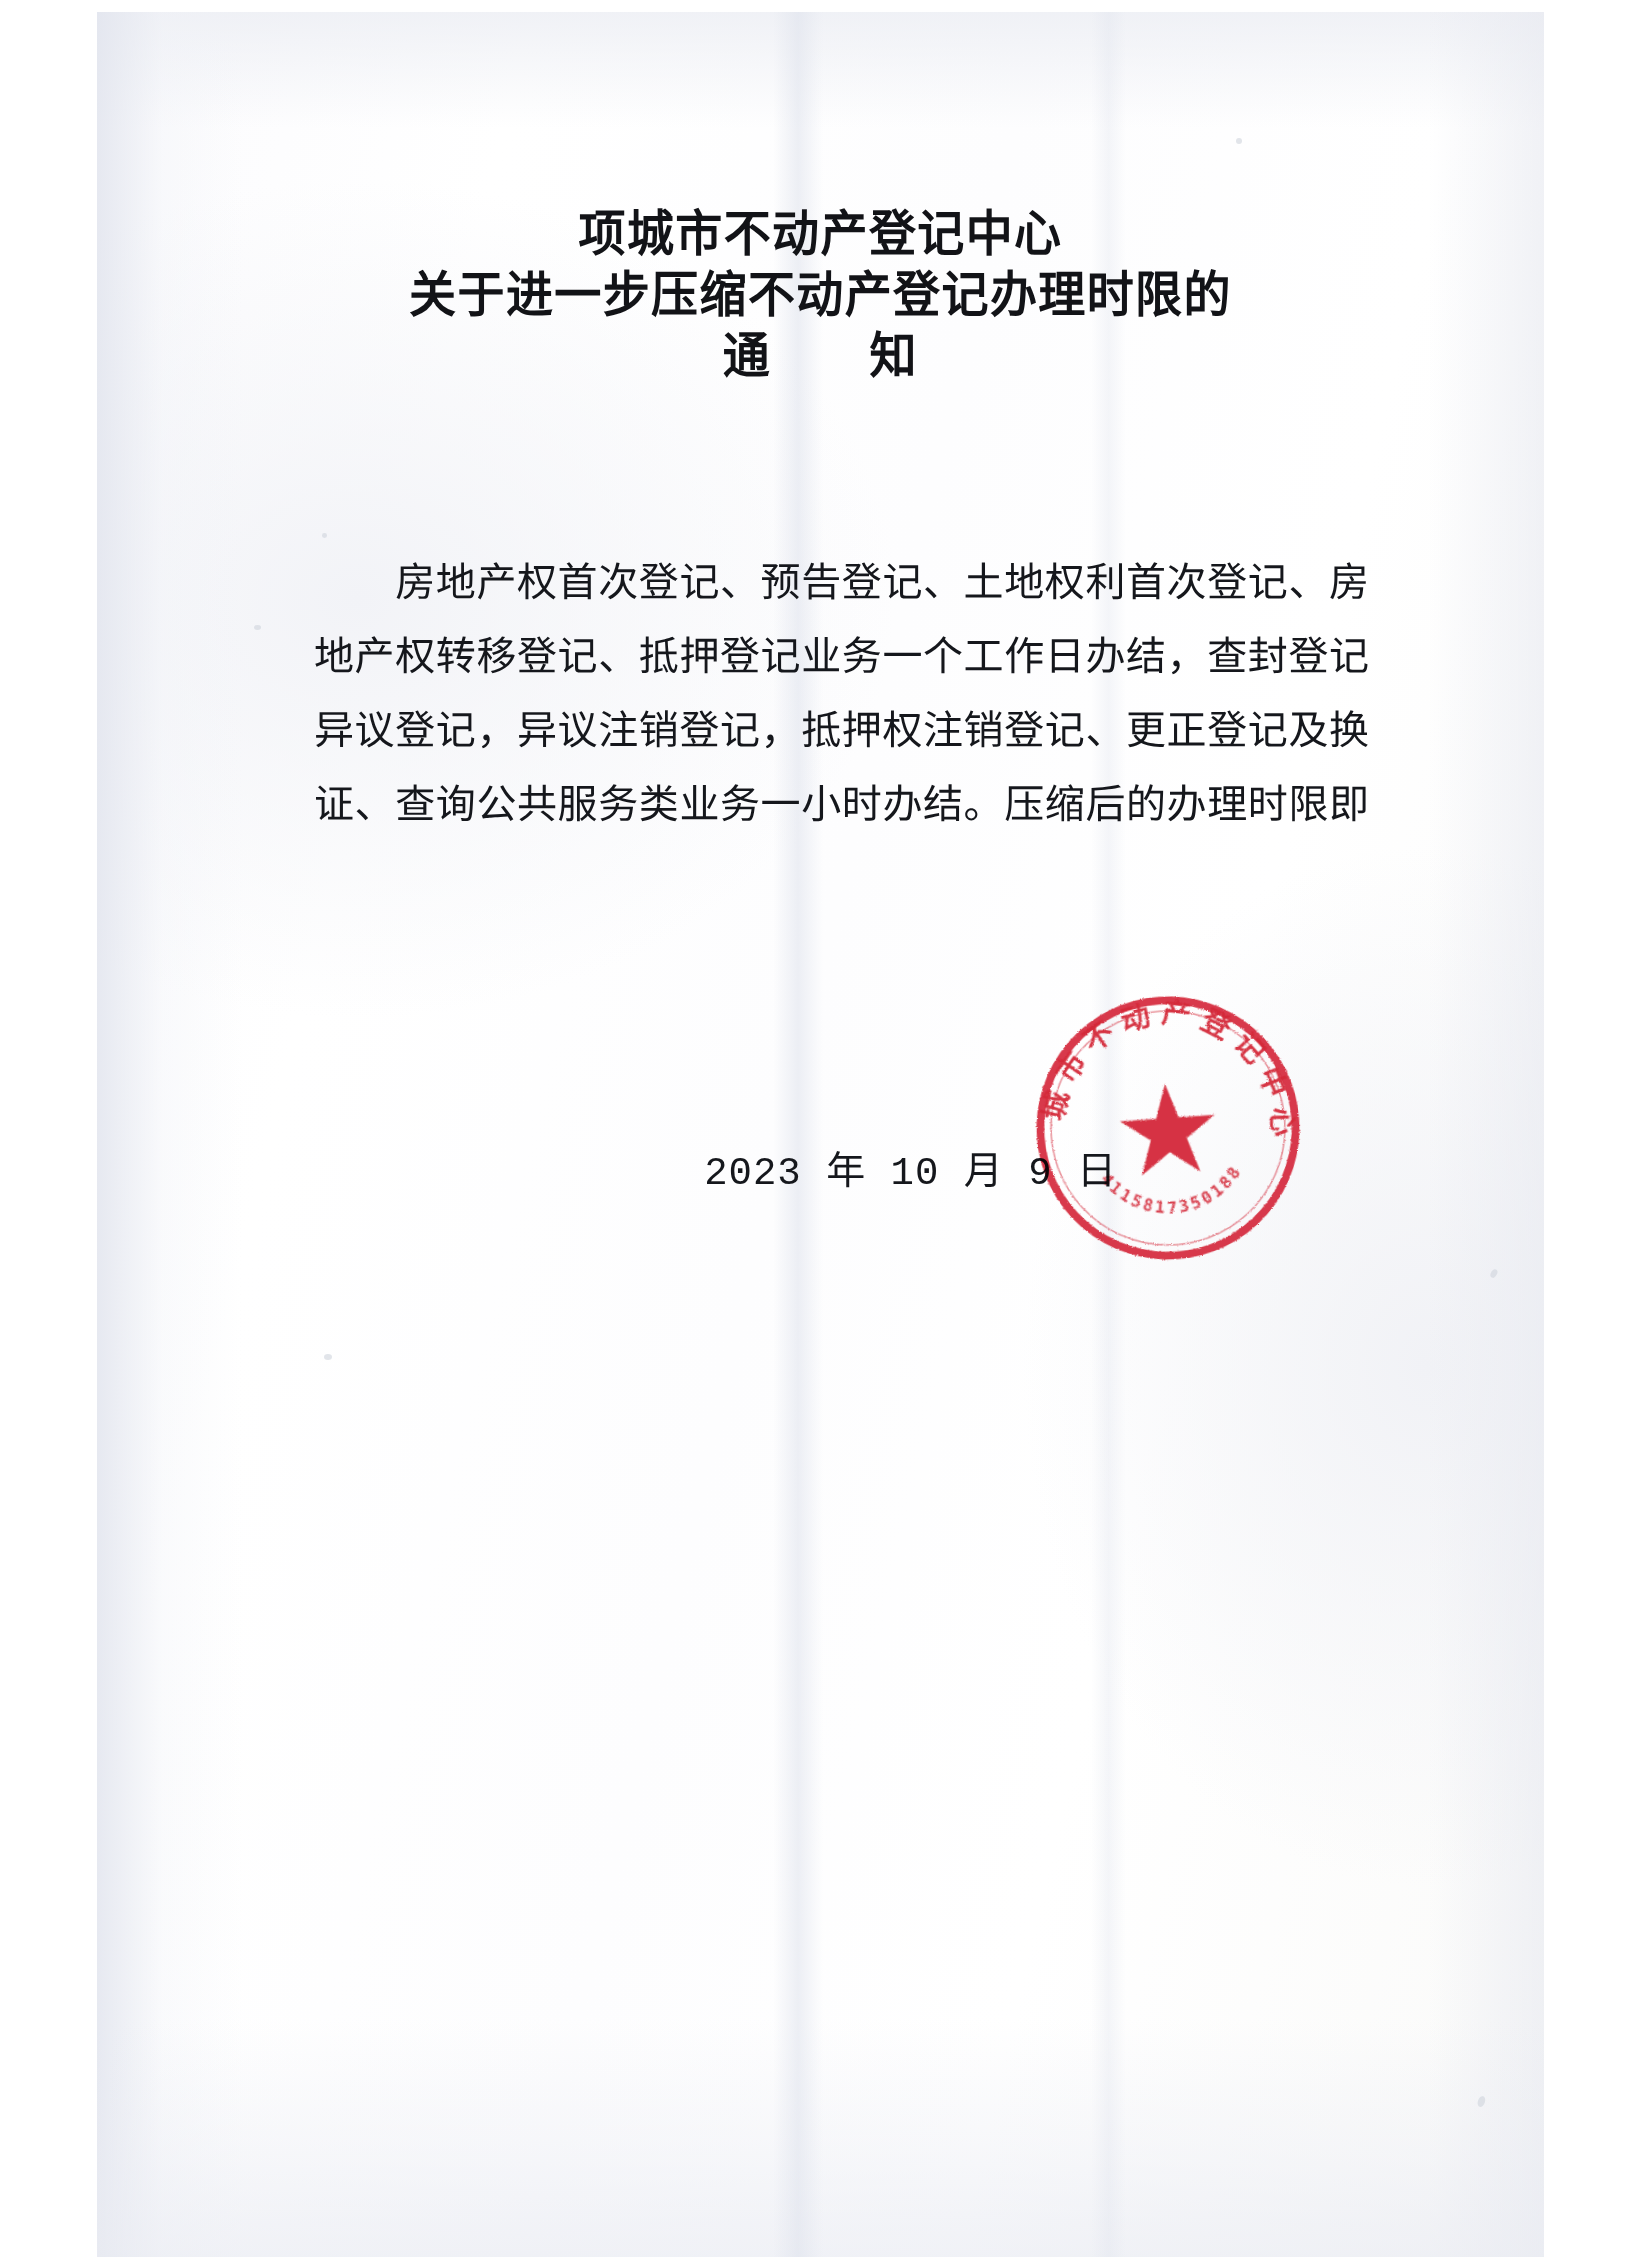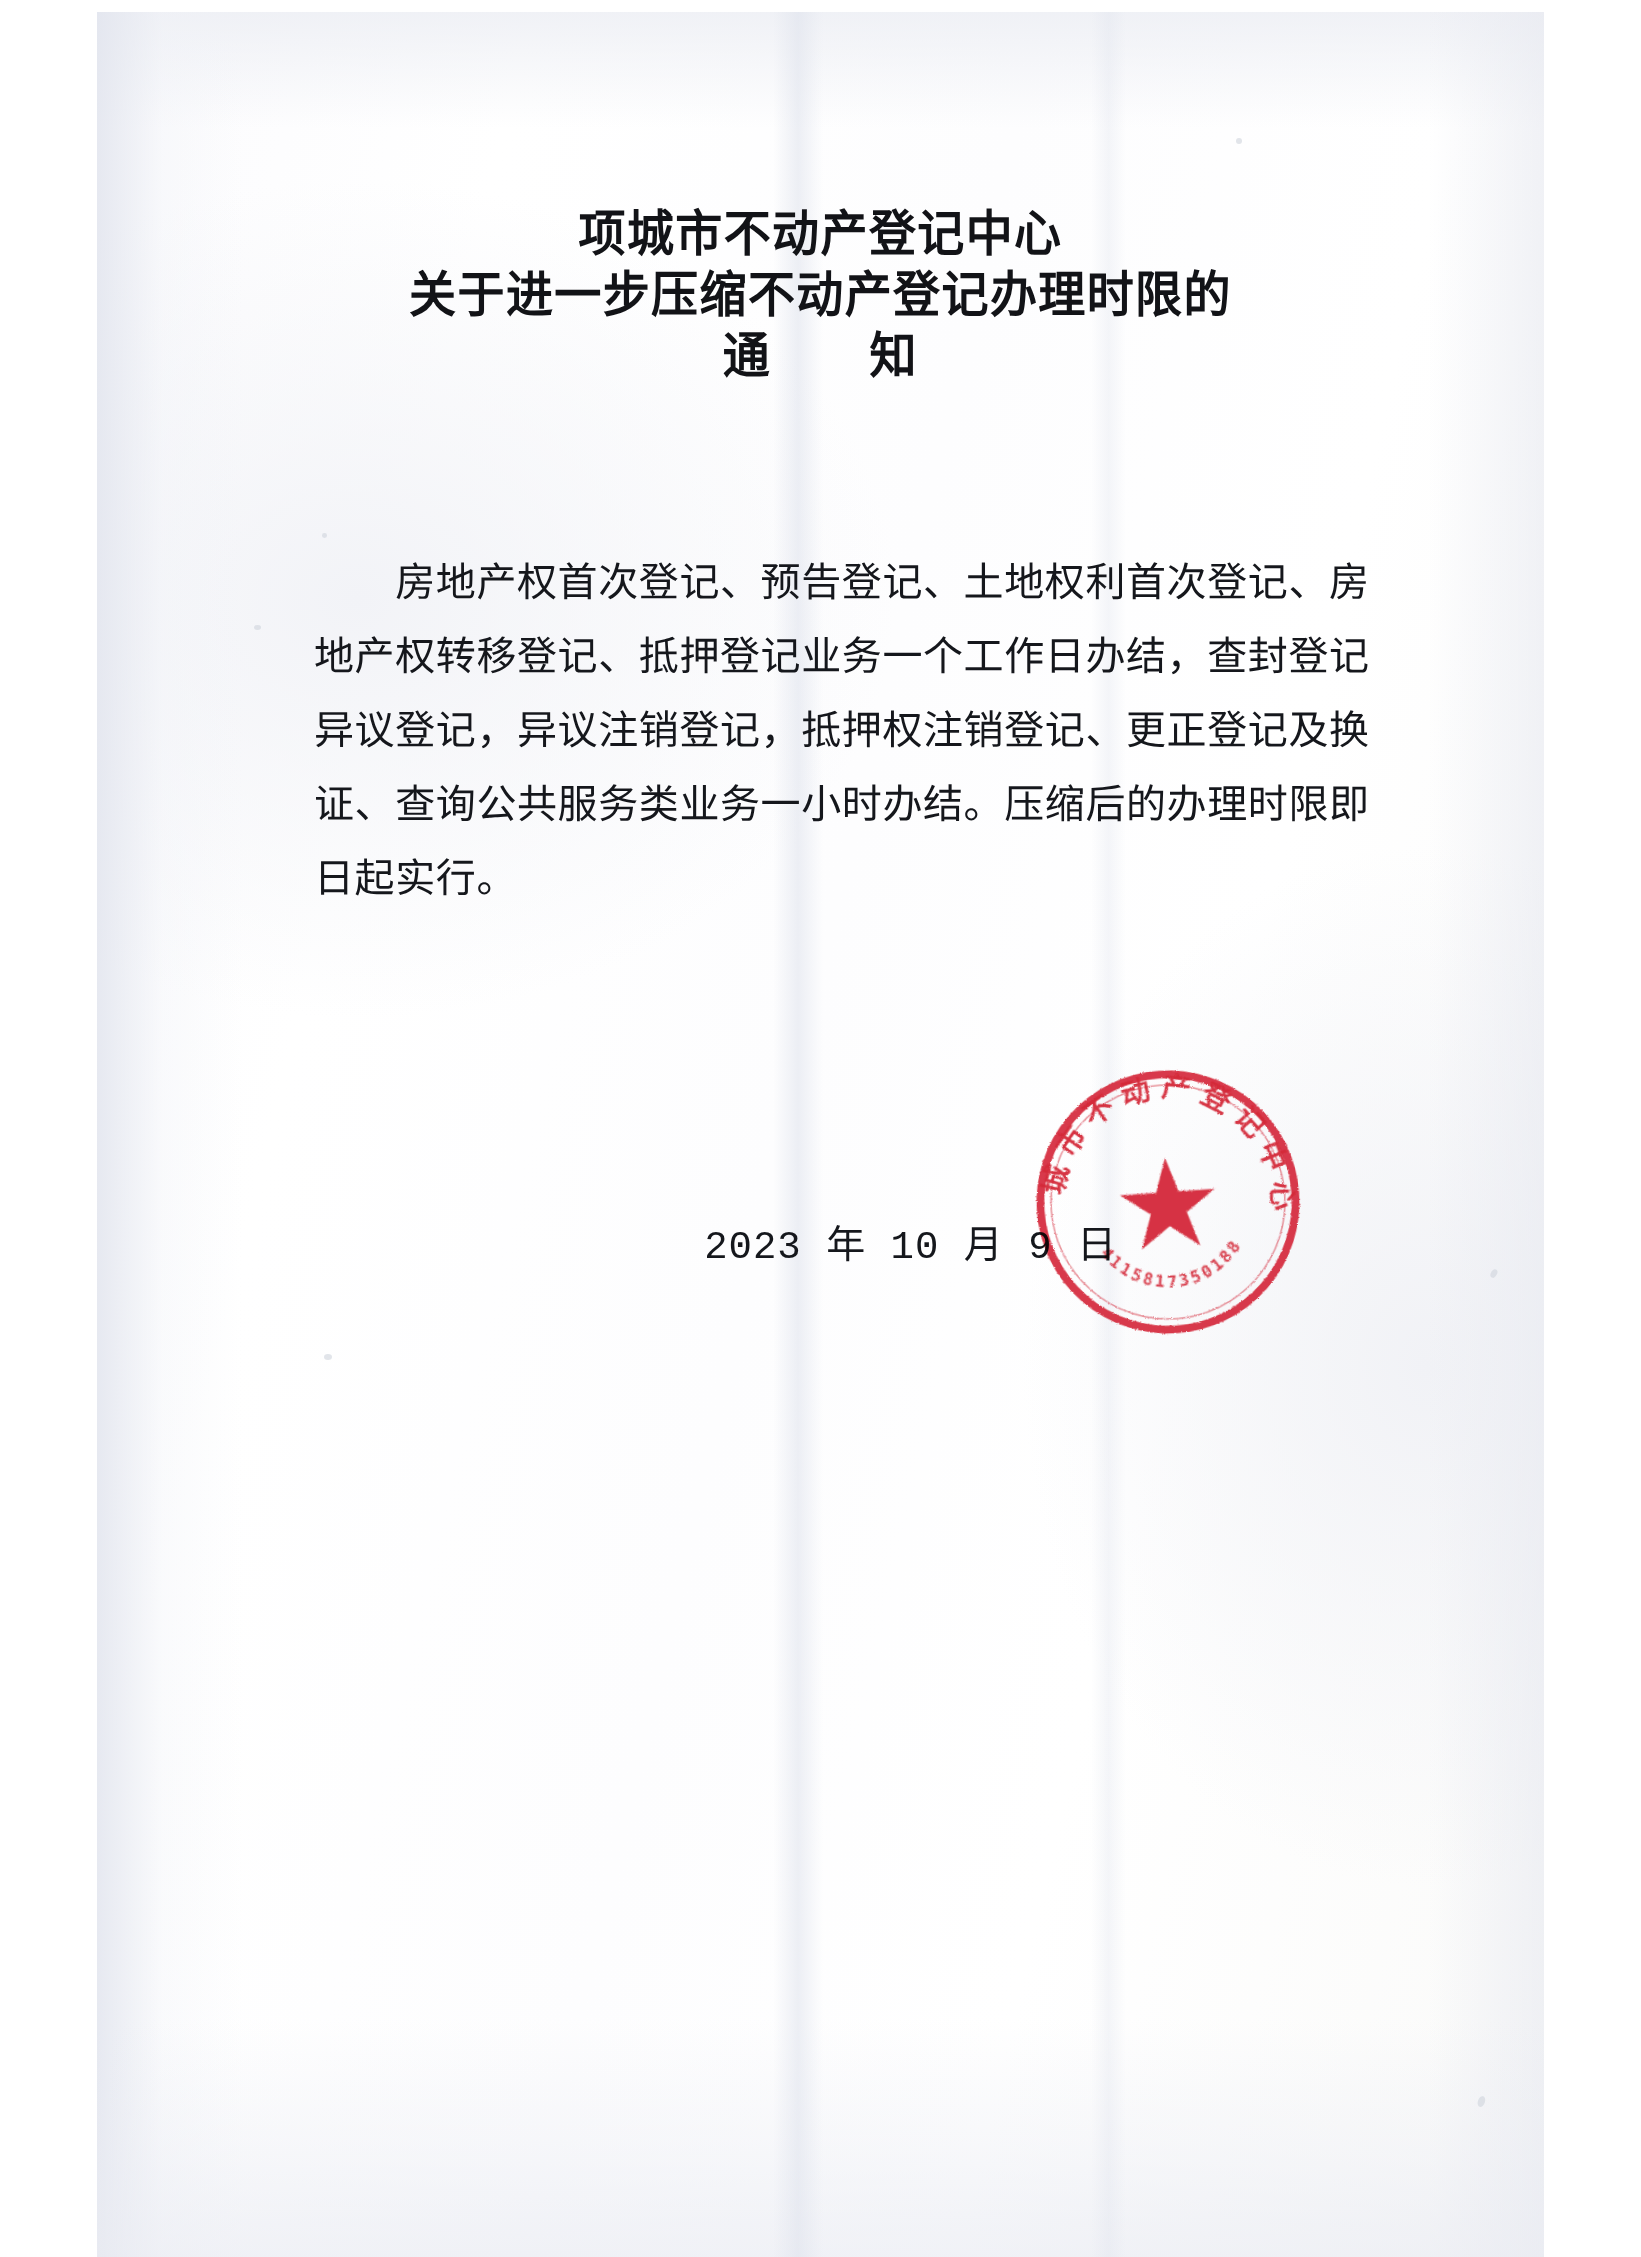--- a/index.html
+++ b/index.html
@@ -177,21 +177,20 @@
     </div>
 
     <div class="body-block">
 
 
       <p class="para">
         <span class="line">　　房地产权首次登记、预告登记、土地权利首次登记、房</span>
         <span class="line">地产权转移登记、抵押登记业务一个工作日办结，查封登记</span>
         <span class="line">异议登记，异议注销登记，抵押权注销登记、更正登记及换</span>
         <span class="line">证、查询公共服务类业务一小时办结。压缩后的办理时限即</span>
-        <span class="line">日起实行。</span>
       </p>
 
     </div>
 
     <div class="sign-block">
 
       <div class="date-line">2023 年 10 月 9 日</div>
 
       <div class="seal">
         <svg viewBox="0 0 300 300" xmlns="http://www.w3.org/2000/svg" aria-hidden="true">

